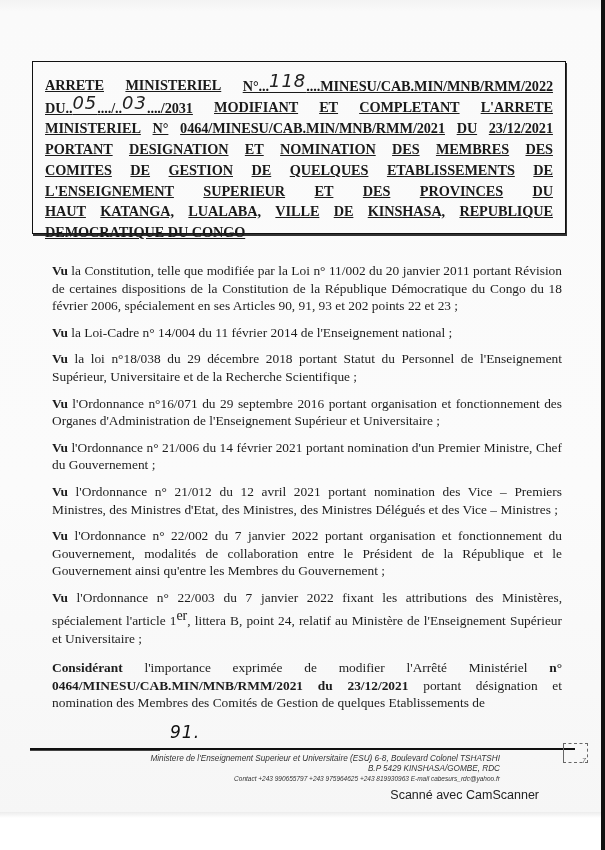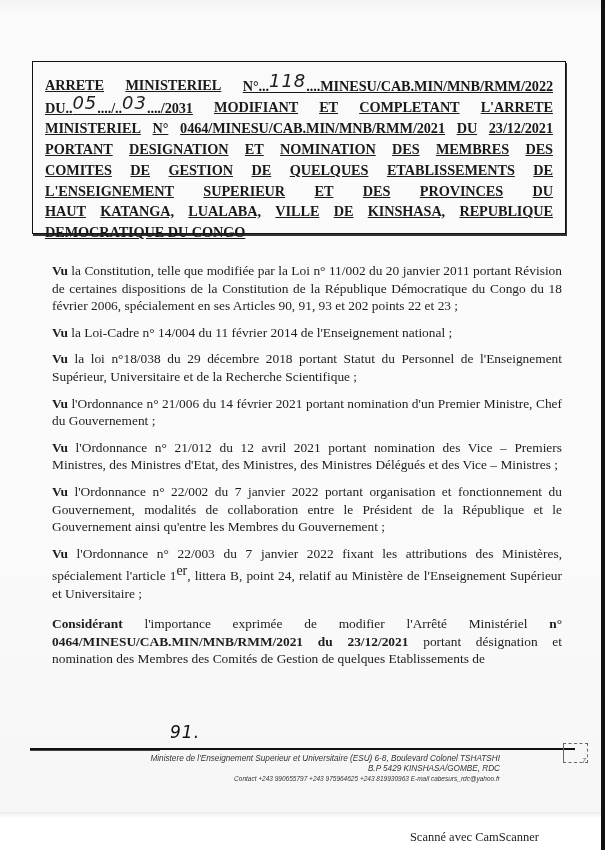--- a/index.html
+++ b/index.html
@@ -66,22 +66,22 @@
   .footer .l3 { font-size: 6.5px; line-height: 10px; }
   .page-box {
     position: absolute; left: 563px; top: 743px; width: 23px; height: 18px;
     border: 1px dashed #666; border-left: 1px solid #666;
   }
   .page-box .pno {
     position: absolute; right: 1px; bottom: -2px; font-size: 7px; color: #666;
     font-family: "Liberation Sans", sans-serif; font-style: italic;
   }
   .watermark {
-    position: absolute; right: 66px; top: 830px;
-    font-family: Liberation Serif, serif; font-size: 12.5px; color: #222;
+    position: absolute; right: 66px; top: 788px;
+    font-family: Liberation Sans, sans-serif; font-size: 12.5px; color: #222;
   }
 </style>
 </head>
 <body>
 
 <div class="page">
 
   <div class="title-box">
     <div class="title-line">
       <span>ARRETE</span>
@@ -138,20 +138,21 @@
         <span>REPUBLIQUE</span>
       </div>
     <div class="title-line last">DEMOCRATIQUE DU CONGO</div>
   </div>
 
   <div class="content">
 
     <p class="para"><b>Vu</b><span> la Constitution, telle que modifiée par la Loi n° 11/002 du 20 janvier 2011 portant Révision de certaines dispositions de la Constitution de la République Démocratique du Congo du 18 février 2006, spécialement en ses Articles 90, 91, 93 et 202 points 22 et 23 ;</span></p>
     <p class="para"><b>Vu</b><span> la Loi-Cadre n° 14/004 du 11 février 2014 de l'Enseignement national ;</span></p>
     <p class="para"><b>Vu</b><span> la loi n°18/038 du 29 décembre 2018 portant Statut du Personnel de l'Enseignement Supérieur, Universitaire et de la Recherche Scientifique ;</span></p>
+    <p class="para"><b>Vu</b><span> l'Ordonnance n°16/071 du 29 septembre 2016 portant organisation et fonctionnement des Organes d'Administration de l'Enseignement Supérieur et Universitaire ;</span></p>
     <p class="para"><b>Vu</b><span> l'Ordonnance n° 21/006 du 14 février 2021 portant nomination d'un Premier Ministre, Chef du Gouvernement ;</span></p>
     <p class="para"><b>Vu</b><span> l'Ordonnance n° 21/012 du 12 avril 2021 portant nomination des Vice – Premiers Ministres, des Ministres d'Etat, des Ministres, des Ministres Délégués et des Vice – Ministres ;</span></p>
     <p class="para"><b>Vu</b><span> l'Ordonnance n° 22/002 du 7 janvier 2022 portant organisation et fonctionnement du Gouvernement, modalités de collaboration entre le Président de la République et le Gouvernement ainsi qu'entre les Membres du Gouvernement ;</span></p>
     <p class="para"><b>Vu</b><span> l'Ordonnance n° 22/003 du 7 janvier 2022 fixant les attributions des Ministères, spécialement l'article 1</span><sup>er</sup><span>, littera B, point 24, relatif au Ministère de l'Enseignement Supérieur et Universitaire ;</span></p>
 
     <p class="para" style="margin-top:12px"><b>Considérant</b><span> l'importance exprimée de modifier l'Arrêté Ministériel </span><b>n° 0464/MINESU/CAB.MIN/MNB/RMM/2021 du 23/12/2021</b><span> portant désignation et nomination des Membres des Comités de Gestion de quelques Etablissements de</span></p>
   </div>
 
   <div class="handwritten-number">91.</div>
   <div class="footer-rule-left"></div>

